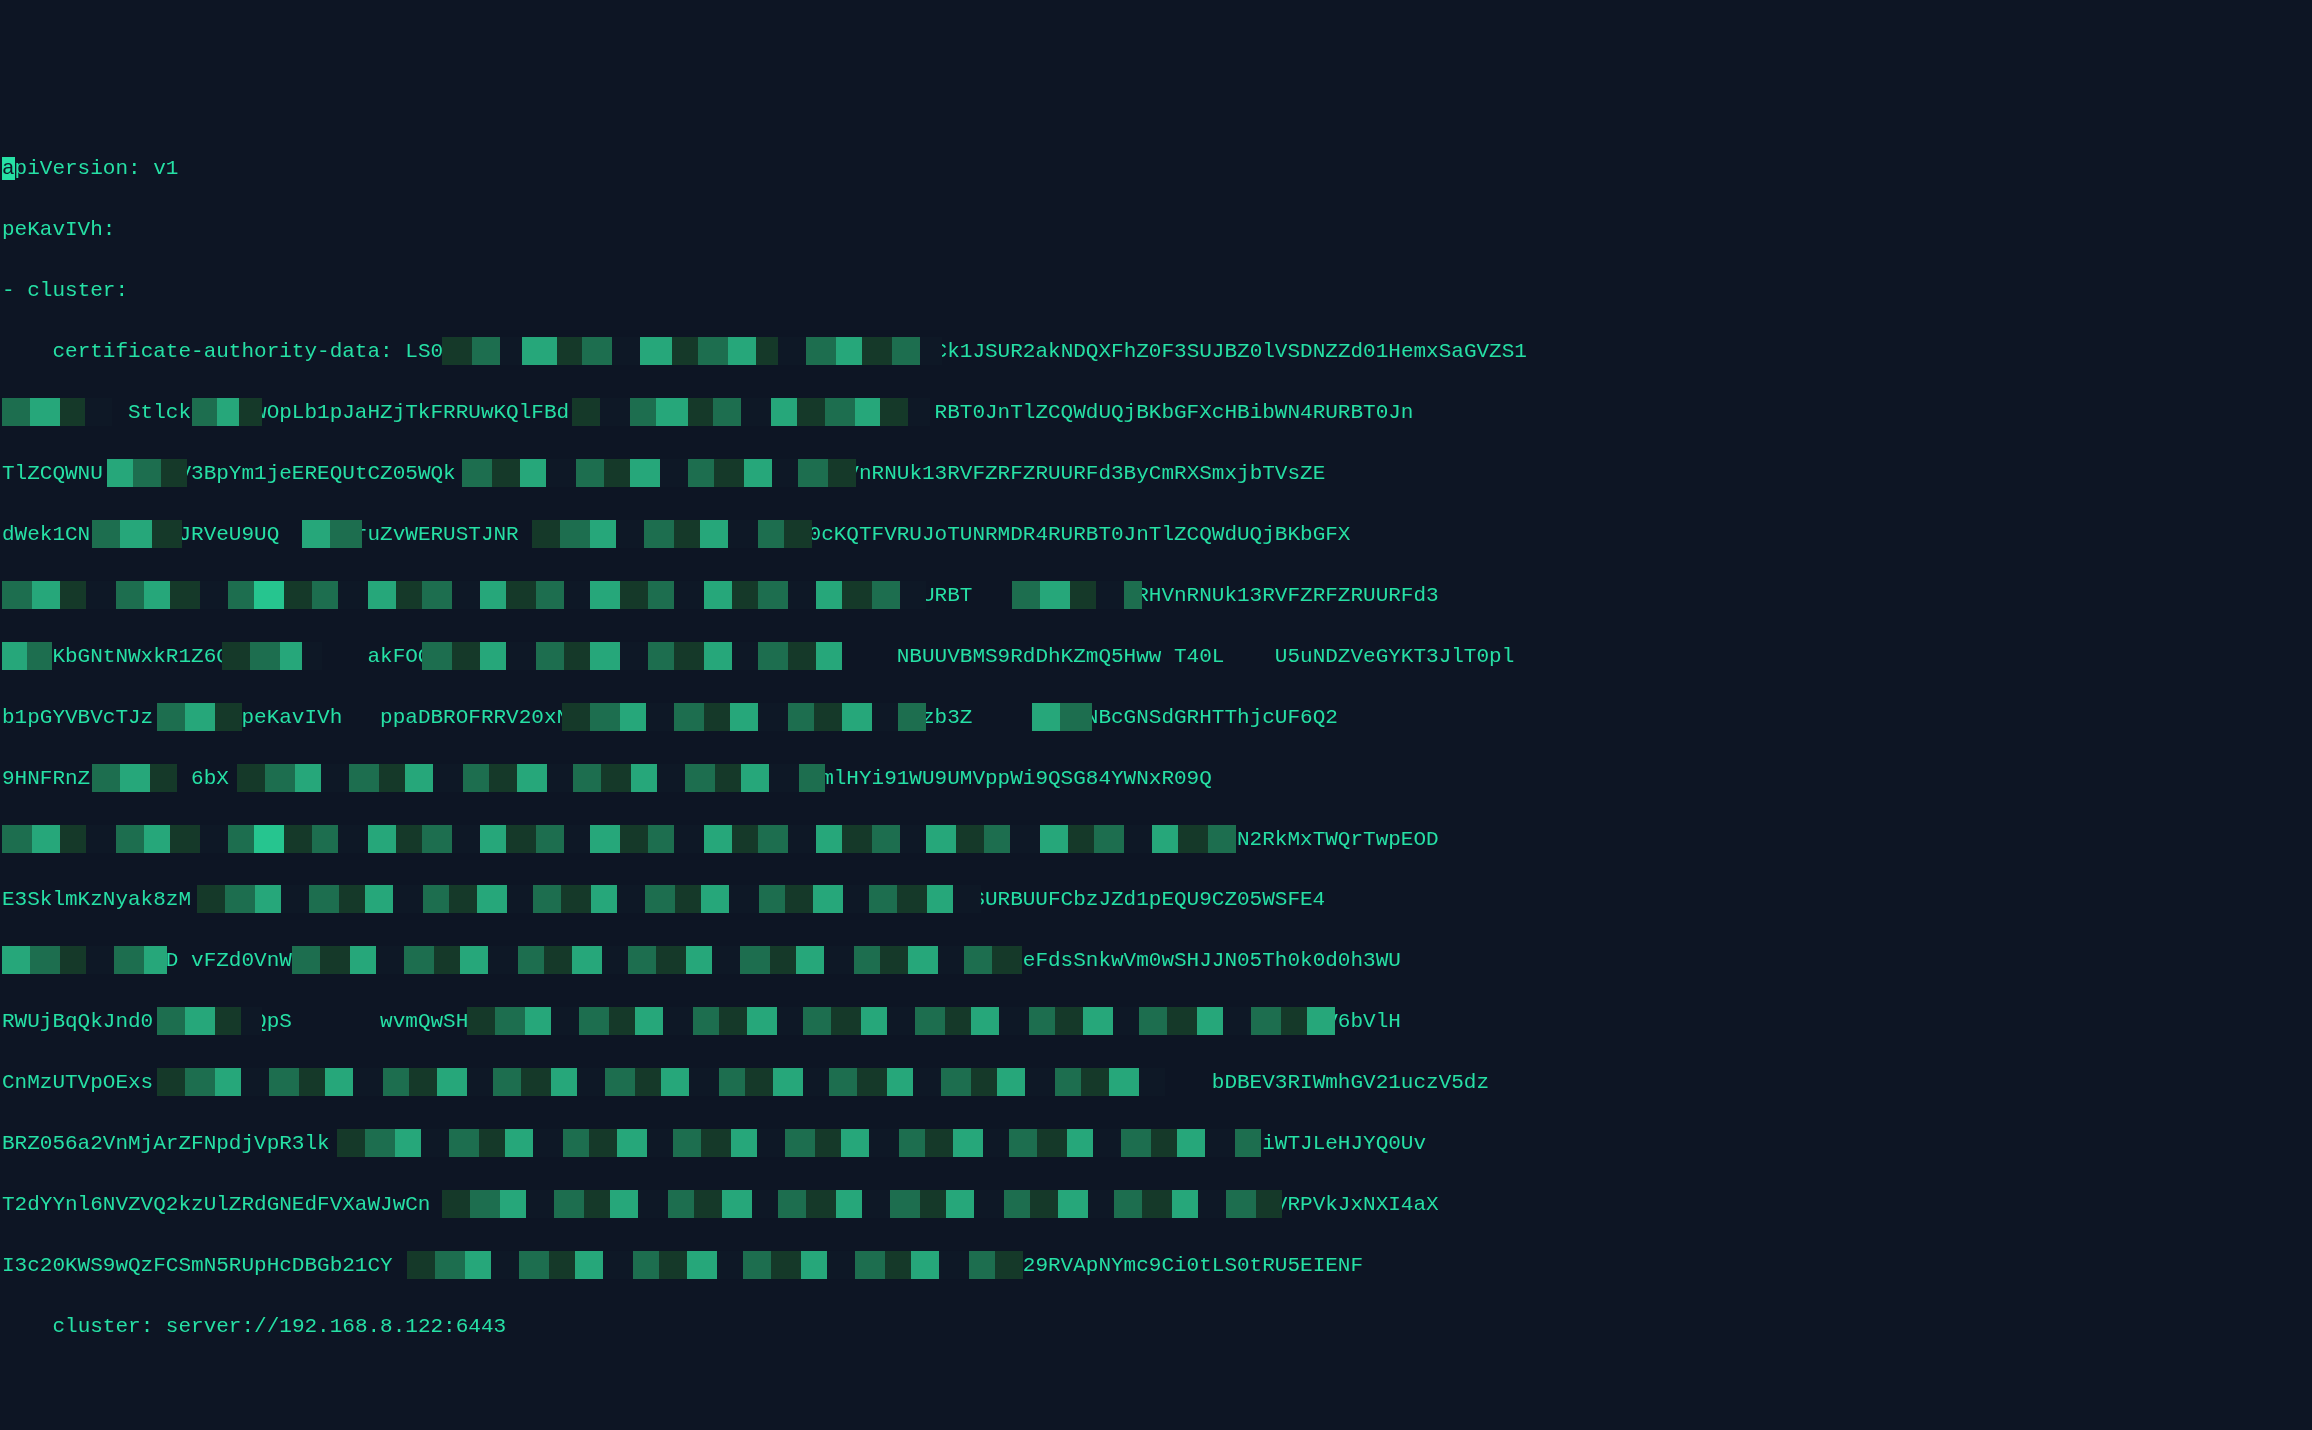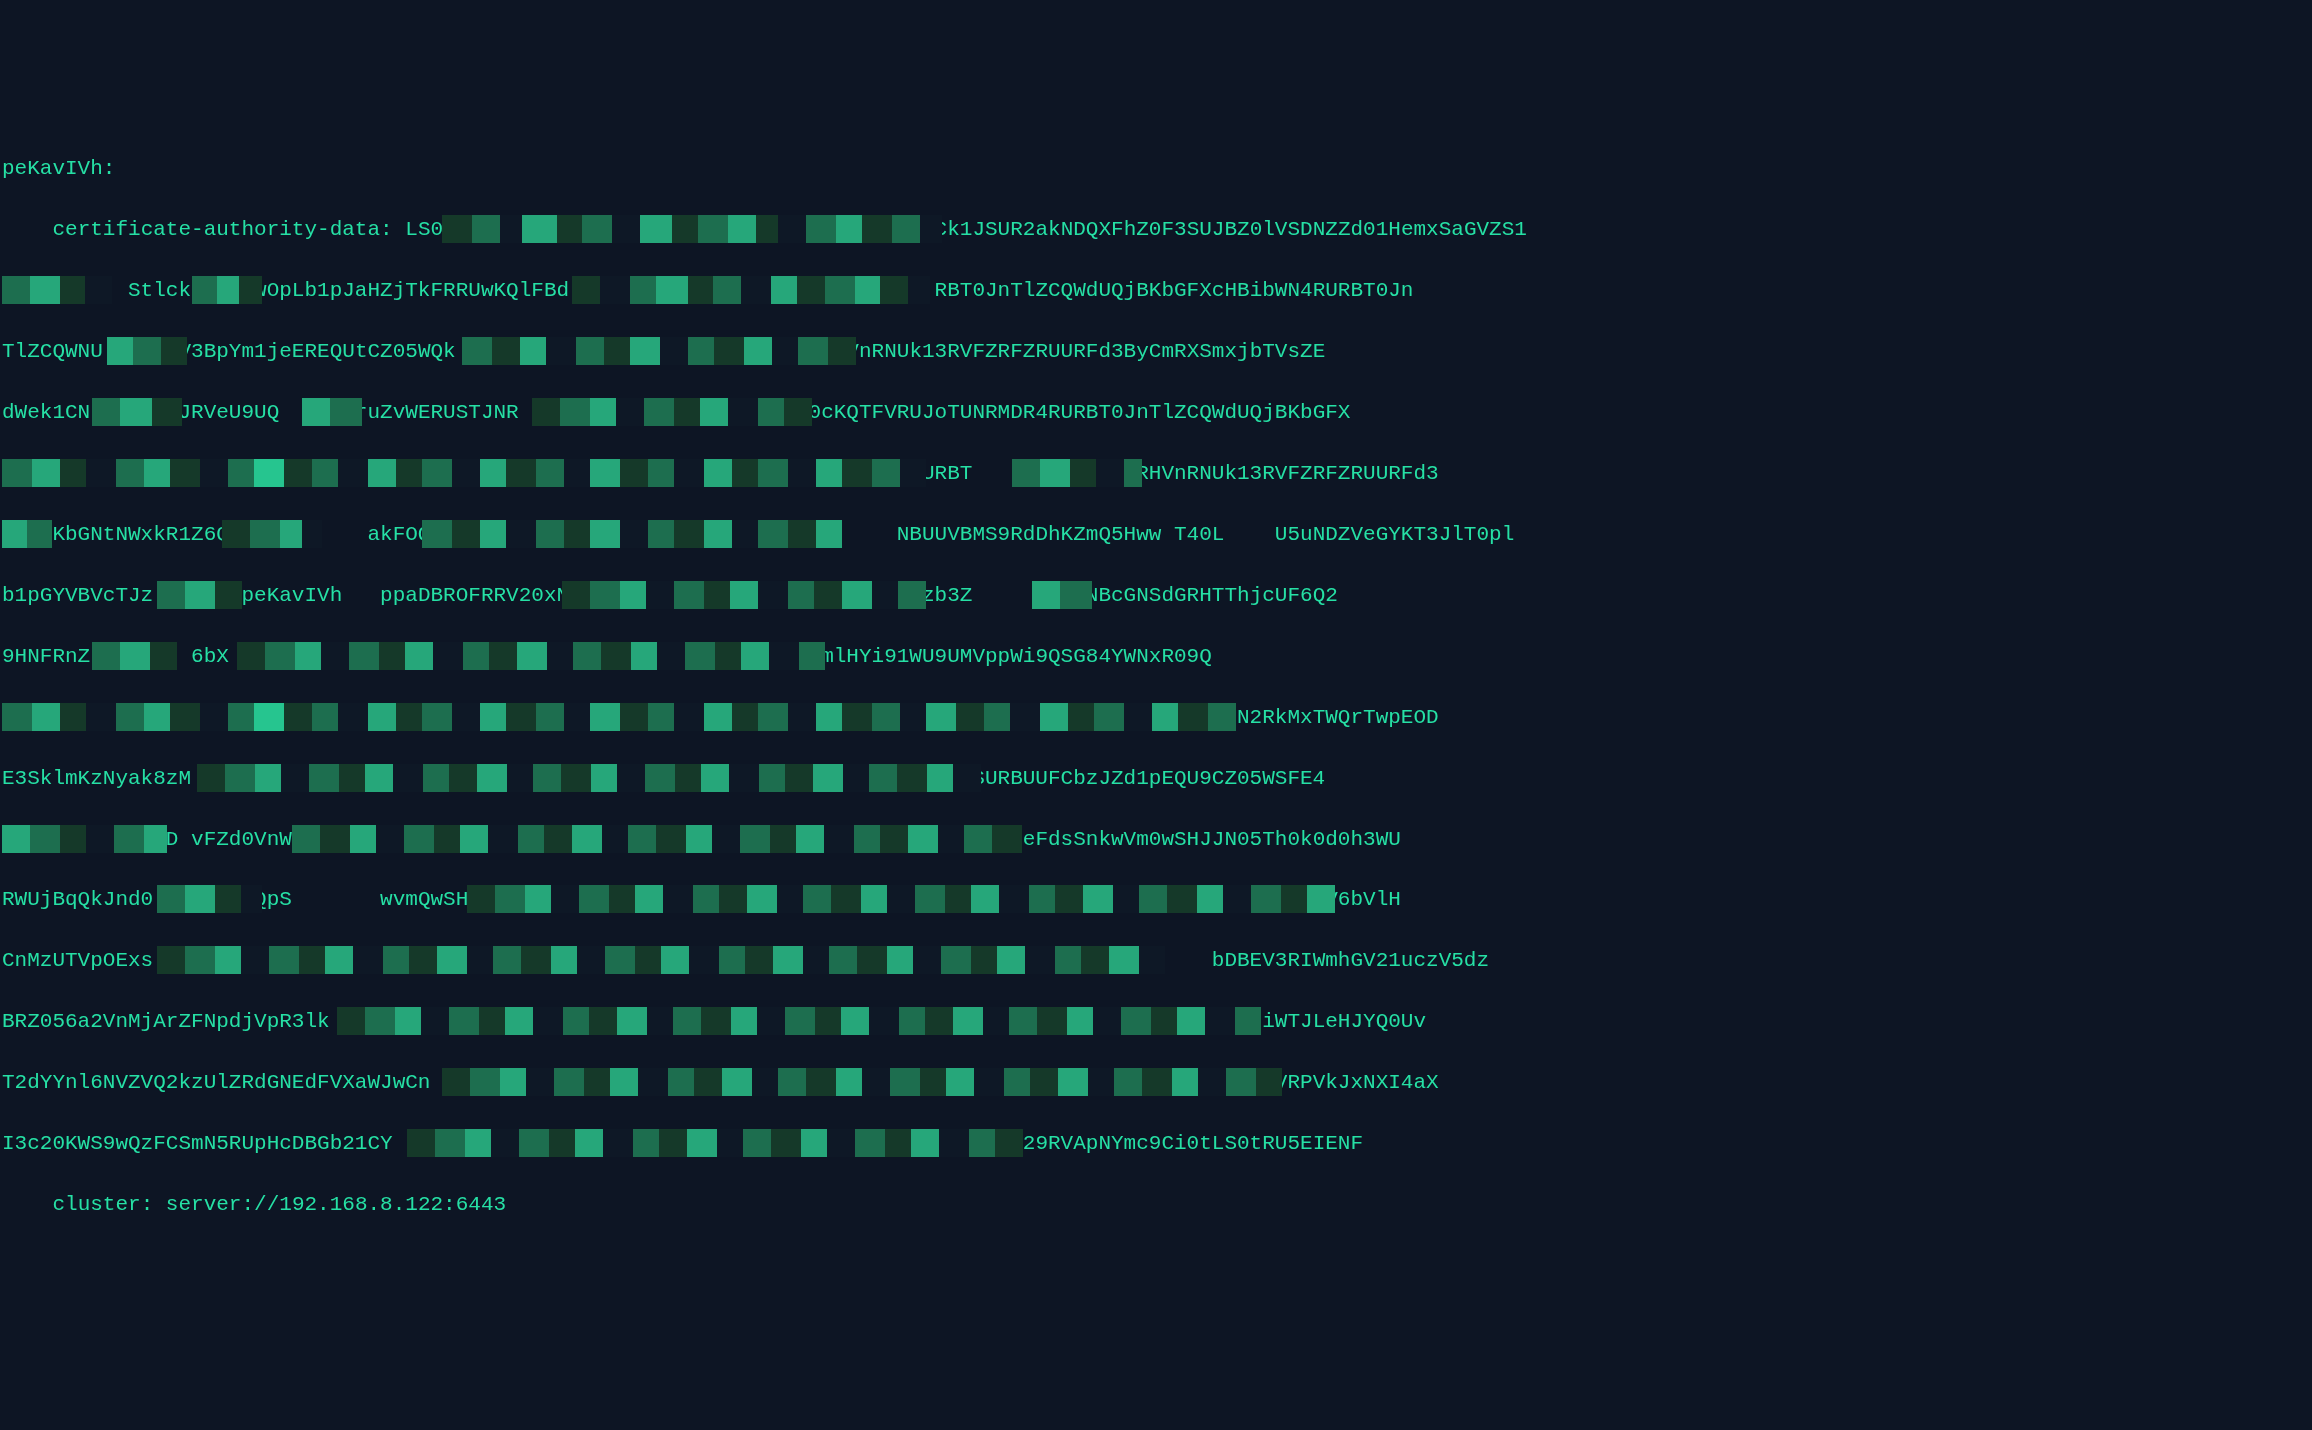--- a/index.html
+++ b/index.html
@@ -49,21 +49,23 @@
     .pb-light { background-color: #1d6e4f; }
     .pb-bright { background-color: #26a77a; }
     .pb-brighter { background-color: #26c58f; }
   </style>
 </head>
 <body>
 
 
 
 <div>
+<span class="line"><span class="cursor-first-char">a</span><span>piVersion: </span><span>v1</span></span>
 <span class="line"><span>peKavIVh</span><span>:</span></span>
+<span class="line"><span>- </span><span>cluster</span><span>:</span></span>
 <span class="line"><span class="text-content"><span>    </span><span>certificate-authority-data</span><span>: </span><span>LS0t</span><span>                                  </span><span>LS0tCk1JSUR2akNDQXFhZ0F3SUJBZ0lVSDNZZd01HemxSaGVZS1</span></span><span class="pixelated-overlay" style="left:440px;width:520px;"><span class="pixel-block pb-mid" style="width:30px"></span><span class="pixel-block pb-light" style="width:28px"></span><span class="pixel-block pb-dark" style="width:22px"></span><span class="pixel-block pb-bright" style="width:35px"></span><span class="pixel-block pb-mid" style="width:25px"></span><span class="pixel-block pb-light" style="width:30px"></span><span class="pixel-block pb-dark" style="width:28px"></span><span class="pixel-block pb-bright" style="width:32px"></span><span class="pixel-block pb-mid" style="width:26px"></span><span class="pixel-block pb-light" style="width:30px"></span><span class="pixel-block pb-bright" style="width:28px"></span><span class="pixel-block pb-mid" style="width:22px"></span><span class="pixel-block pb-dark" style="width:28px"></span><span class="pixel-block pb-light" style="width:30px"></span><span class="pixel-block pb-bright" style="width:26px"></span><span class="pixel-block pb-mid" style="width:30px"></span><span class="pixel-block pb-light" style="width:28px"></span><span class="pixel-block pb-dark" style="width:22px"></span></span></span>
 <span class="line"><span class="text-content"><span>          Stlck</span><span>     </span><span>wOpLb1pJaHZjTkFRRUwKQlFBd</span><span>                             </span><span>RBT0JnTlZCQWdUQjBKbGFXcHBibWN4RURBT0Jn</span></span><span class="pixelated-overlay" style="left:0px;width:120px;"><span class="pixel-block pb-light" style="width:28px"></span><span class="pixel-block pb-bright" style="width:30px"></span><span class="pixel-block pb-mid" style="width:25px"></span><span class="pixel-block pb-dark" style="width:27px"></span></span><span class="pixelated-overlay" style="left:190px;width:70px;"><span class="pixel-block pb-light" style="width:25px"></span><span class="pixel-block pb-bright" style="width:22px"></span><span class="pixel-block pb-mid" style="width:23px"></span></span><span class="pixelated-overlay" style="left:570px;width:380px;"><span class="pixel-block pb-mid" style="width:28px"></span><span class="pixel-block pb-dark" style="width:30px"></span><span class="pixel-block pb-light" style="width:26px"></span><span class="pixel-block pb-bright" style="width:32px"></span><span class="pixel-block pb-mid" style="width:25px"></span><span class="pixel-block pb-light" style="width:28px"></span><span class="pixel-block pb-dark" style="width:30px"></span><span class="pixel-block pb-bright" style="width:26px"></span><span class="pixel-block pb-mid" style="width:28px"></span><span class="pixel-block pb-light" style="width:30px"></span><span class="pixel-block pb-bright" style="width:25px"></span><span class="pixel-block pb-mid" style="width:28px"></span><span class="pixel-block pb-dark" style="width:22px"></span></span></span>
 <span class="line"><span class="text-content"><span>TlZCQWNU</span><span>      </span><span>V3BpYm1jeEREQUtCZ05WQk</span><span>                          </span><span>semRHVnRNUk13RVFZRFZRUURFd3ByCmRXSmxjbTVsZE</span></span><span class="pixelated-overlay" style="left:105px;width:80px;"><span class="pixel-block pb-bright" style="width:26px"></span><span class="pixel-block pb-light" style="width:28px"></span><span class="pixel-block pb-mid" style="width:26px"></span></span><span class="pixelated-overlay" style="left:460px;width:400px;"><span class="pixel-block pb-light" style="width:30px"></span><span class="pixel-block pb-mid" style="width:28px"></span><span class="pixel-block pb-bright" style="width:26px"></span><span class="pixel-block pb-dark" style="width:30px"></span><span class="pixel-block pb-light" style="width:28px"></span><span class="pixel-block pb-mid" style="width:26px"></span><span class="pixel-block pb-bright" style="width:30px"></span><span class="pixel-block pb-dark" style="width:28px"></span><span class="pixel-block pb-light" style="width:26px"></span><span class="pixel-block pb-mid" style="width:30px"></span><span class="pixel-block pb-bright" style="width:28px"></span><span class="pixel-block pb-dark" style="width:26px"></span><span class="pixel-block pb-light" style="width:30px"></span><span class="pixel-block pb-mid" style="width:28px"></span></span></span>
 <span class="line"><span class="text-content"><span>dWek1CN</span><span>       </span><span>JRVeU9UQ      ruZvWERUSTJNR</span><span>               </span><span>lRFTE1Ba0cKQTFVRUJoTUNRMDR4RURBT0JnTlZCQWdUQjBKbGFX</span></span><span class="pixelated-overlay" style="left:90px;width:95px;"><span class="pixel-block pb-light" style="width:28px"></span><span class="pixel-block pb-bright" style="width:32px"></span><span class="pixel-block pb-mid" style="width:30px"></span></span><span class="pixelated-overlay" style="left:300px;width:60px;"><span class="pixel-block pb-bright" style="width:28px"></span><span class="pixel-block pb-light" style="width:32px"></span></span><span class="pixelated-overlay" style="left:530px;width:290px;"><span class="pixel-block pb-mid" style="width:28px"></span><span class="pixel-block pb-light" style="width:30px"></span><span class="pixel-block pb-bright" style="width:26px"></span><span class="pixel-block pb-dark" style="width:28px"></span><span class="pixel-block pb-light" style="width:30px"></span><span class="pixel-block pb-mid" style="width:26px"></span><span class="pixel-block pb-bright" style="width:28px"></span><span class="pixel-block pb-dark" style="width:30px"></span><span class="pixel-block pb-light" style="width:26px"></span><span class="pixel-block pb-mid" style="width:28px"></span></span></span>
 <span class="line"><span class="text-content"><span>                                                                        </span><span>RURBT         NsemRHVnRNUk13RVFZRFZRUURFd3</span></span><span class="pixelated-overlay" style="left:0px;width:940px;"><span class="pixel-block pb-light" style="width:30px"></span><span class="pixel-block pb-bright" style="width:28px"></span><span class="pixel-block pb-mid" style="width:26px"></span><span class="pixel-block pb-dark" style="width:30px"></span><span class="pixel-block pb-light" style="width:28px"></span><span class="pixel-block pb-bright" style="width:26px"></span><span class="pixel-block pb-mid" style="width:30px"></span><span class="pixel-block pb-dark" style="width:28px"></span><span class="pixel-block pb-light" style="width:26px"></span><span class="pixel-block pb-brighter" style="width:30px"></span><span class="pixel-block pb-mid" style="width:28px"></span><span class="pixel-block pb-light" style="width:26px"></span><span class="pixel-block pb-dark" style="width:30px"></span><span class="pixel-block pb-bright" style="width:28px"></span><span class="pixel-block pb-mid" style="width:26px"></span><span class="pixel-block pb-light" style="width:30px"></span><span class="pixel-block pb-dark" style="width:28px"></span><span class="pixel-block pb-bright" style="width:26px"></span><span class="pixel-block pb-mid" style="width:30px"></span><span class="pixel-block pb-light" style="width:28px"></span><span class="pixel-block pb-dark" style="width:26px"></span><span class="pixel-block pb-bright" style="width:30px"></span><span class="pixel-block pb-mid" style="width:28px"></span><span class="pixel-block pb-light" style="width:26px"></span><span class="pixel-block pb-dark" style="width:30px"></span><span class="pixel-block pb-bright" style="width:28px"></span><span class="pixel-block pb-mid" style="width:26px"></span><span class="pixel-block pb-light" style="width:30px"></span><span class="pixel-block pb-dark" style="width:28px"></span><span class="pixel-block pb-bright" style="width:26px"></span><span class="pixel-block pb-mid" style="width:30px"></span><span class="pixel-block pb-light" style="width:28px"></span><span class="pixel-block pb-dark" style="width:26px"></span></span><span class="pixelated-overlay" style="left:1010px;width:130px;"><span class="pixel-block pb-light" style="width:28px"></span><span class="pixel-block pb-bright" style="width:30px"></span><span class="pixel-block pb-mid" style="width:26px"></span><span class="pixel-block pb-dark" style="width:28px"></span><span class="pixel-block pb-light" style="width:18px"></span></span></span>
 <span class="line"><span class="text-content"><span>    KbGNtNWxkR1Z6Q2s         akFOQmd</span><span>                                   </span><span>NBUUVBMS9RdDhKZmQ5Hww T40L    U5uNDZVeGYKT3JlT0pl</span></span><span class="pixelated-overlay" style="left:0px;width:50px;"><span class="pixel-block pb-bright" style="width:25px"></span><span class="pixel-block pb-light" style="width:25px"></span></span><span class="pixelated-overlay" style="left:220px;width:100px;"><span class="pixel-block pb-mid" style="width:28px"></span><span class="pixel-block pb-light" style="width:30px"></span><span class="pixel-block pb-bright" style="width:22px"></span><span class="pixel-block pb-dark" style="width:20px"></span></span><span class="pixelated-overlay" style="left:420px;width:420px;"><span class="pixel-block pb-light" style="width:30px"></span><span class="pixel-block pb-mid" style="width:28px"></span><span class="pixel-block pb-bright" style="width:26px"></span><span class="pixel-block pb-dark" style="width:30px"></span><span class="pixel-block pb-light" style="width:28px"></span><span class="pixel-block pb-mid" style="width:26px"></span><span class="pixel-block pb-bright" style="width:30px"></span><span class="pixel-block pb-dark" style="width:28px"></span><span class="pixel-block pb-light" style="width:26px"></span><span class="pixel-block pb-mid" style="width:30px"></span><span class="pixel-block pb-bright" style="width:28px"></span><span class="pixel-block pb-dark" style="width:26px"></span><span class="pixel-block pb-light" style="width:30px"></span><span class="pixel-block pb-mid" style="width:28px"></span><span class="pixel-block pb-bright" style="width:26px"></span></span></span>
 <span class="line"><span class="text-content"><span>b1pGYVBVcTJz</span><span>       </span><span>peKavIVh   ppaDBROFRRV20xN3M</span><span>                       </span><span>Ngpzb3Z     L5dENBcGNSdGRHTThjcUF6Q2</span></span><span class="pixelated-overlay" style="left:155px;width:85px;"><span class="pixel-block pb-light" style="width:28px"></span><span class="pixel-block pb-bright" style="width:30px"></span><span class="pixel-block pb-mid" style="width:27px"></span></span><span class="pixelated-overlay" style="left:560px;width:370px;"><span class="pixel-block pb-mid" style="width:28px"></span><span class="pixel-block pb-light" style="width:30px"></span><span class="pixel-block pb-bright" style="width:26px"></span><span class="pixel-block pb-dark" style="width:28px"></span><span class="pixel-block pb-light" style="width:30px"></span><span class="pixel-block pb-mid" style="width:26px"></span><span class="pixel-block pb-bright" style="width:28px"></span><span class="pixel-block pb-dark" style="width:30px"></span><span class="pixel-block pb-light" style="width:26px"></span><span class="pixel-block pb-mid" style="width:28px"></span><span class="pixel-block pb-bright" style="width:30px"></span><span class="pixel-block pb-dark" style="width:26px"></span><span class="pixel-block pb-light" style="width:28px"></span></span><span class="pixelated-overlay" style="left:1030px;width:60px;"><span class="pixel-block pb-bright" style="width:28px"></span><span class="pixel-block pb-light" style="width:32px"></span></span></span>
 <span class="line"><span class="text-content"><span>9HNFRnZ</span><span>      </span><span>F 6bX</span><span>                                           </span><span>LR emlHYi91WU9UMVppWi9QSG84YWNxR09Q</span></span><span class="pixelated-overlay" style="left:90px;width:85px;"><span class="pixel-block pb-light" style="width:28px"></span><span class="pixel-block pb-bright" style="width:30px"></span><span class="pixel-block pb-mid" style="width:27px"></span></span><span class="pixelated-overlay" style="left:235px;width:590px;"><span class="pixel-block pb-mid" style="width:28px"></span><span class="pixel-block pb-light" style="width:30px"></span><span class="pixel-block pb-bright" style="width:26px"></span><span class="pixel-block pb-dark" style="width:28px"></span><span class="pixel-block pb-light" style="width:30px"></span><span class="pixel-block pb-mid" style="width:26px"></span><span class="pixel-block pb-bright" style="width:28px"></span><span class="pixel-block pb-dark" style="width:30px"></span><span class="pixel-block pb-light" style="width:26px"></span><span class="pixel-block pb-mid" style="width:28px"></span><span class="pixel-block pb-bright" style="width:30px"></span><span class="pixel-block pb-dark" style="width:26px"></span><span class="pixel-block pb-light" style="width:28px"></span><span class="pixel-block pb-mid" style="width:30px"></span><span class="pixel-block pb-bright" style="width:26px"></span><span class="pixel-block pb-dark" style="width:28px"></span><span class="pixel-block pb-light" style="width:30px"></span><span class="pixel-block pb-mid" style="width:26px"></span><span class="pixel-block pb-bright" style="width:28px"></span><span class="pixel-block pb-dark" style="width:30px"></span><span class="pixel-block pb-light" style="width:26px"></span></span></span>
 <span class="line"><span class="text-content"><span>                                                                                                  </span><span>N2RkMxTWQrTwpEOD</span></span><span class="pixelated-overlay" style="left:0px;width:1240px;"><span class="pixel-block pb-light" style="width:30px"></span><span class="pixel-block pb-bright" style="width:28px"></span><span class="pixel-block pb-mid" style="width:26px"></span><span class="pixel-block pb-dark" style="width:30px"></span><span class="pixel-block pb-light" style="width:28px"></span><span class="pixel-block pb-bright" style="width:26px"></span><span class="pixel-block pb-mid" style="width:30px"></span><span class="pixel-block pb-dark" style="width:28px"></span><span class="pixel-block pb-light" style="width:26px"></span><span class="pixel-block pb-brighter" style="width:30px"></span><span class="pixel-block pb-mid" style="width:28px"></span><span class="pixel-block pb-light" style="width:26px"></span><span class="pixel-block pb-dark" style="width:30px"></span><span class="pixel-block pb-bright" style="width:28px"></span><span class="pixel-block pb-mid" style="width:26px"></span><span class="pixel-block pb-light" style="width:30px"></span><span class="pixel-block pb-dark" style="width:28px"></span><span class="pixel-block pb-bright" style="width:26px"></span><span class="pixel-block pb-mid" style="width:30px"></span><span class="pixel-block pb-light" style="width:28px"></span><span class="pixel-block pb-dark" style="width:26px"></span><span class="pixel-block pb-bright" style="width:30px"></span><span class="pixel-block pb-mid" style="width:28px"></span><span class="pixel-block pb-light" style="width:26px"></span><span class="pixel-block pb-dark" style="width:30px"></span><span class="pixel-block pb-bright" style="width:28px"></span><span class="pixel-block pb-mid" style="width:26px"></span><span class="pixel-block pb-light" style="width:30px"></span><span class="pixel-block pb-dark" style="width:28px"></span><span class="pixel-block pb-bright" style="width:26px"></span><span class="pixel-block pb-mid" style="width:30px"></span><span class="pixel-block pb-light" style="width:28px"></span><span class="pixel-block pb-dark" style="width:26px"></span><span class="pixel-block pb-bright" style="width:30px"></span><span class="pixel-block pb-mid" style="width:28px"></span><span class="pixel-block pb-light" style="width:26px"></span><span class="pixel-block pb-dark" style="width:30px"></span><span class="pixel-block pb-bright" style="width:28px"></span><span class="pixel-block pb-mid" style="width:26px"></span><span class="pixel-block pb-light" style="width:30px"></span><span class="pixel-block pb-dark" style="width:28px"></span><span class="pixel-block pb-bright" style="width:26px"></span><span class="pixel-block pb-mid" style="width:30px"></span><span class="pixel-block pb-light" style="width:28px"></span></span></span>
 <span class="line"><span class="text-content"><span>E3SklmKzNyak8zM</span><span>                                                            </span><span>J3SURBUUFCbzJZd1pEQU9CZ05WSFE4</span></span><span class="pixelated-overlay" style="left:195px;width:800px;"><span class="pixel-block pb-mid" style="width:28px"></span><span class="pixel-block pb-light" style="width:30px"></span><span class="pixel-block pb-bright" style="width:26px"></span><span class="pixel-block pb-dark" style="width:28px"></span><span class="pixel-block pb-light" style="width:30px"></span><span class="pixel-block pb-mid" style="width:26px"></span><span class="pixel-block pb-bright" style="width:28px"></span><span class="pixel-block pb-dark" style="width:30px"></span><span class="pixel-block pb-light" style="width:26px"></span><span class="pixel-block pb-mid" style="width:28px"></span><span class="pixel-block pb-bright" style="width:30px"></span><span class="pixel-block pb-dark" style="width:26px"></span><span class="pixel-block pb-light" style="width:28px"></span><span class="pixel-block pb-mid" style="width:30px"></span><span class="pixel-block pb-bright" style="width:26px"></span><span class="pixel-block pb-dark" style="width:28px"></span><span class="pixel-block pb-light" style="width:30px"></span><span class="pixel-block pb-mid" style="width:26px"></span><span class="pixel-block pb-bright" style="width:28px"></span><span class="pixel-block pb-dark" style="width:30px"></span><span class="pixel-block pb-light" style="width:26px"></span><span class="pixel-block pb-mid" style="width:28px"></span><span class="pixel-block pb-bright" style="width:30px"></span><span class="pixel-block pb-dark" style="width:26px"></span><span class="pixel-block pb-light" style="width:28px"></span><span class="pixel-block pb-mid" style="width:30px"></span><span class="pixel-block pb-bright" style="width:26px"></span><span class="pixel-block pb-dark" style="width:28px"></span></span></span>

